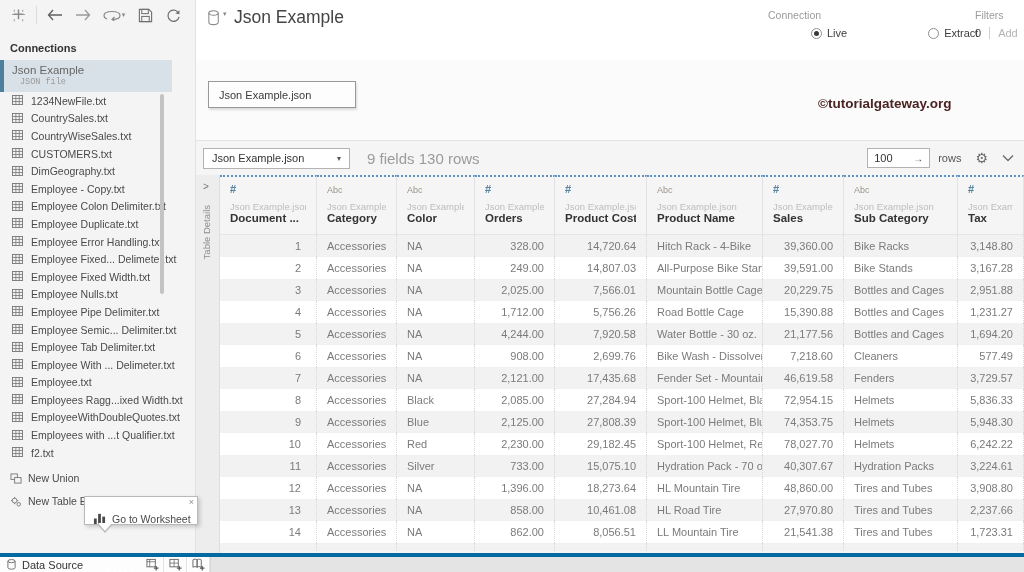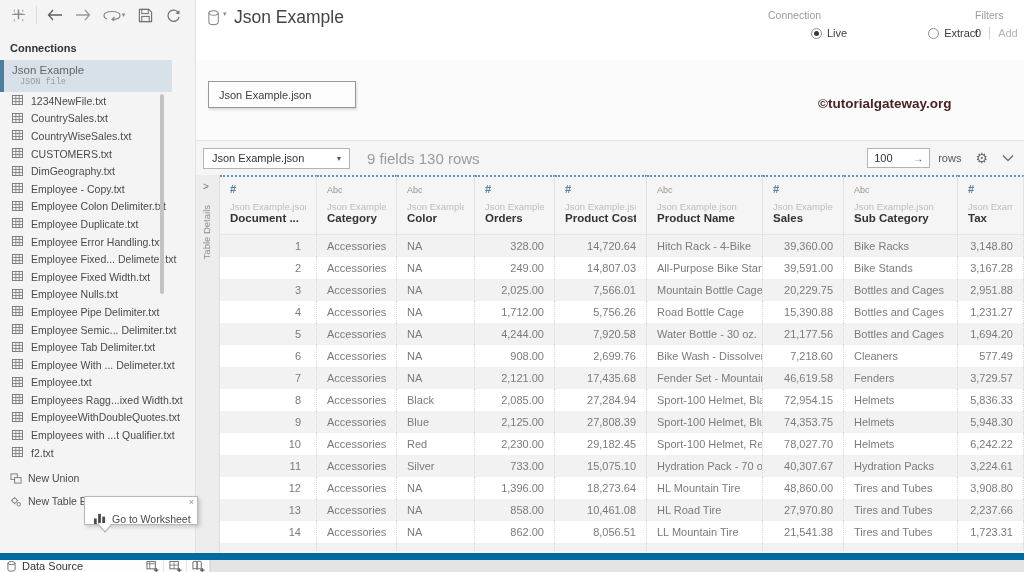--- a/index.html
+++ b/index.html
@@ -85,21 +85,21 @@
   tr.partial td { height:8px; }
 
   
   .gtw-tooltip { position:absolute; left:84px; top:488px; width:114px; height:29px; background:#fff; border:1px solid #b9b9b9; box-shadow:2px 2px 4px rgba(0,0,0,0.18); z-index:20; display:flex; align-items:center; padding:16px 6px 0 8px;margin-top:8px; }
   .tt-text { font-size:10.5px; color:#4a4a4a; margin-left:6px; white-space:nowrap; }
   .tt-close { position:absolute; top:0; right:3px; font-size:9px; color:#909090; cursor:pointer; }
   .tt-tail-outer { position:absolute; left:12px; bottom:-9px; width:0; height:0; border-left:8px solid transparent; border-right:8px solid transparent; border-top:9px solid #b9b9b9; }
   .tt-tail-inner { position:absolute; left:13px; bottom:-7px; width:0; height:0; border-left:7px solid transparent; border-right:7px solid transparent; border-top:8px solid #fff; }
 
   
-  .bottom-bar { position:absolute; left:0; top:553px; width:1024px; height:19px; background:#fdfdfd; border-top:7px solid #0369a1; display:flex; align-items:stretch; }
+  .bottom-bar { position:absolute; left:0; top:553px; width:1024px; height:19px; background:#fdfdfd; border-top:4px solid #0369a1; display:flex; align-items:stretch; }
   .ds-tab { display:flex; align-items:center; padding:0 10px 0 7px; font-size:11px; color:#333; cursor:pointer; }
   .ds-tab .db-mini { margin-right:6px; display:flex; }
   .sheet-tab { width:48px; background:#ee7c34; color:#fff; font-size:10.5px; display:flex; align-items:center; justify-content:center; cursor:pointer;margin-top:16px; }
   .bb-icon-btn { width:23px; display:flex; align-items:center; justify-content:center; border-right:1px solid #e4e4e4; cursor:pointer; }
   .bb-fill { flex:1; background:#e4e4e4; border-left:1px solid #d6d6d6; }
 </style>
 </head>
 <body>
 
 <div class="app">

